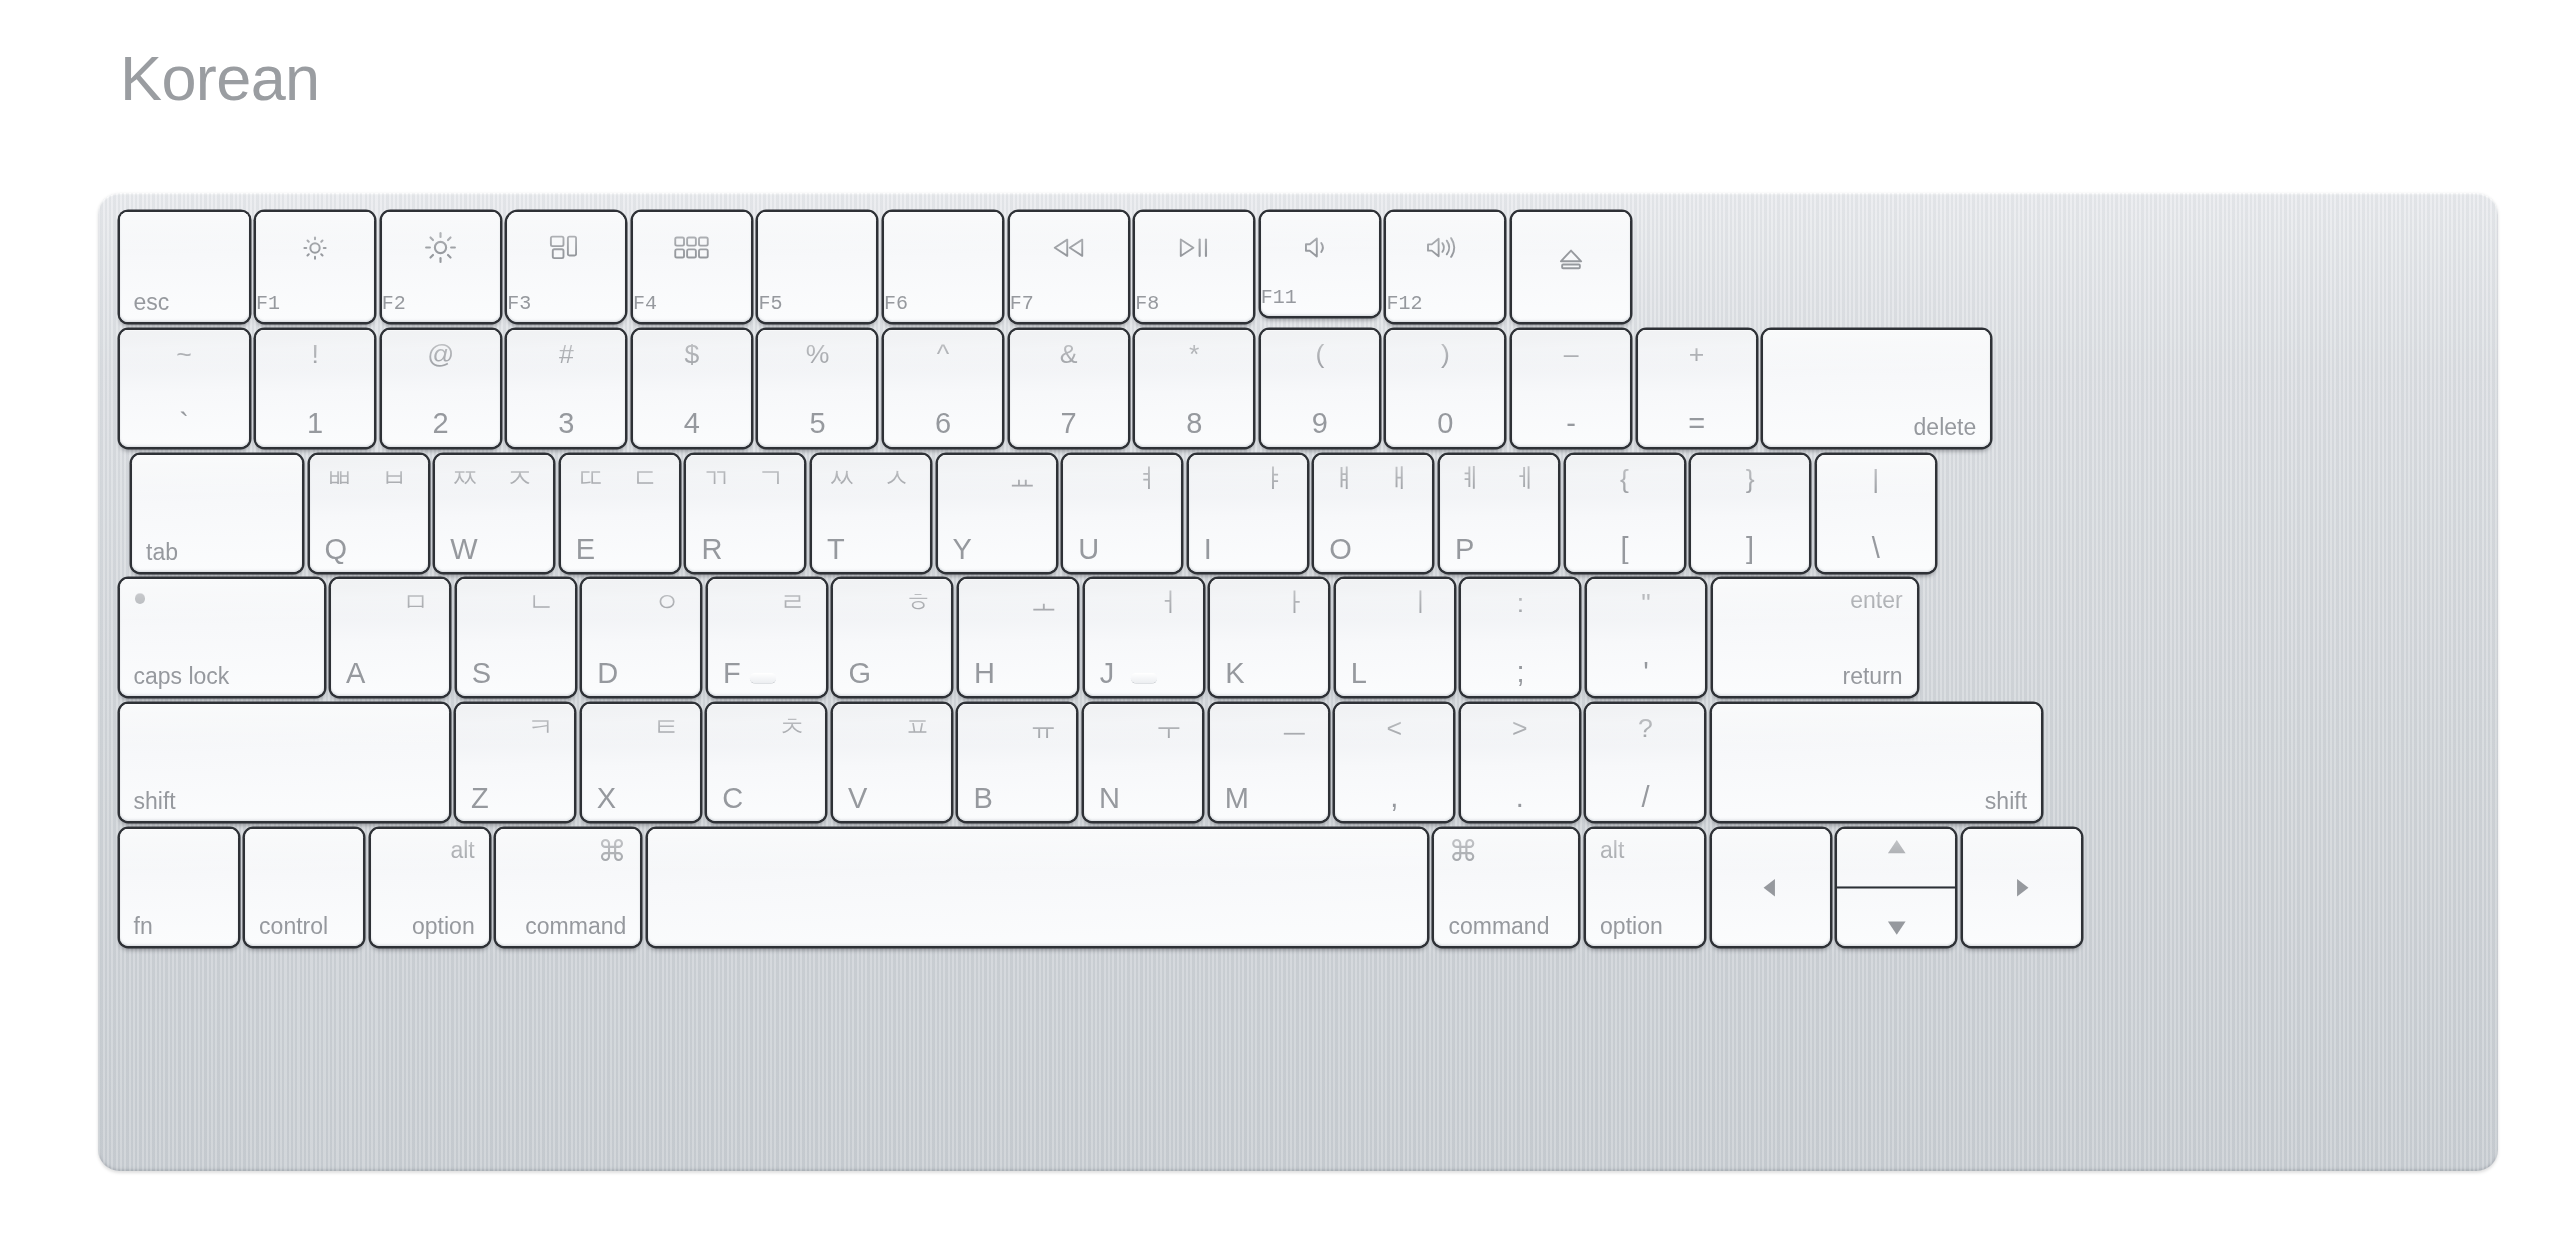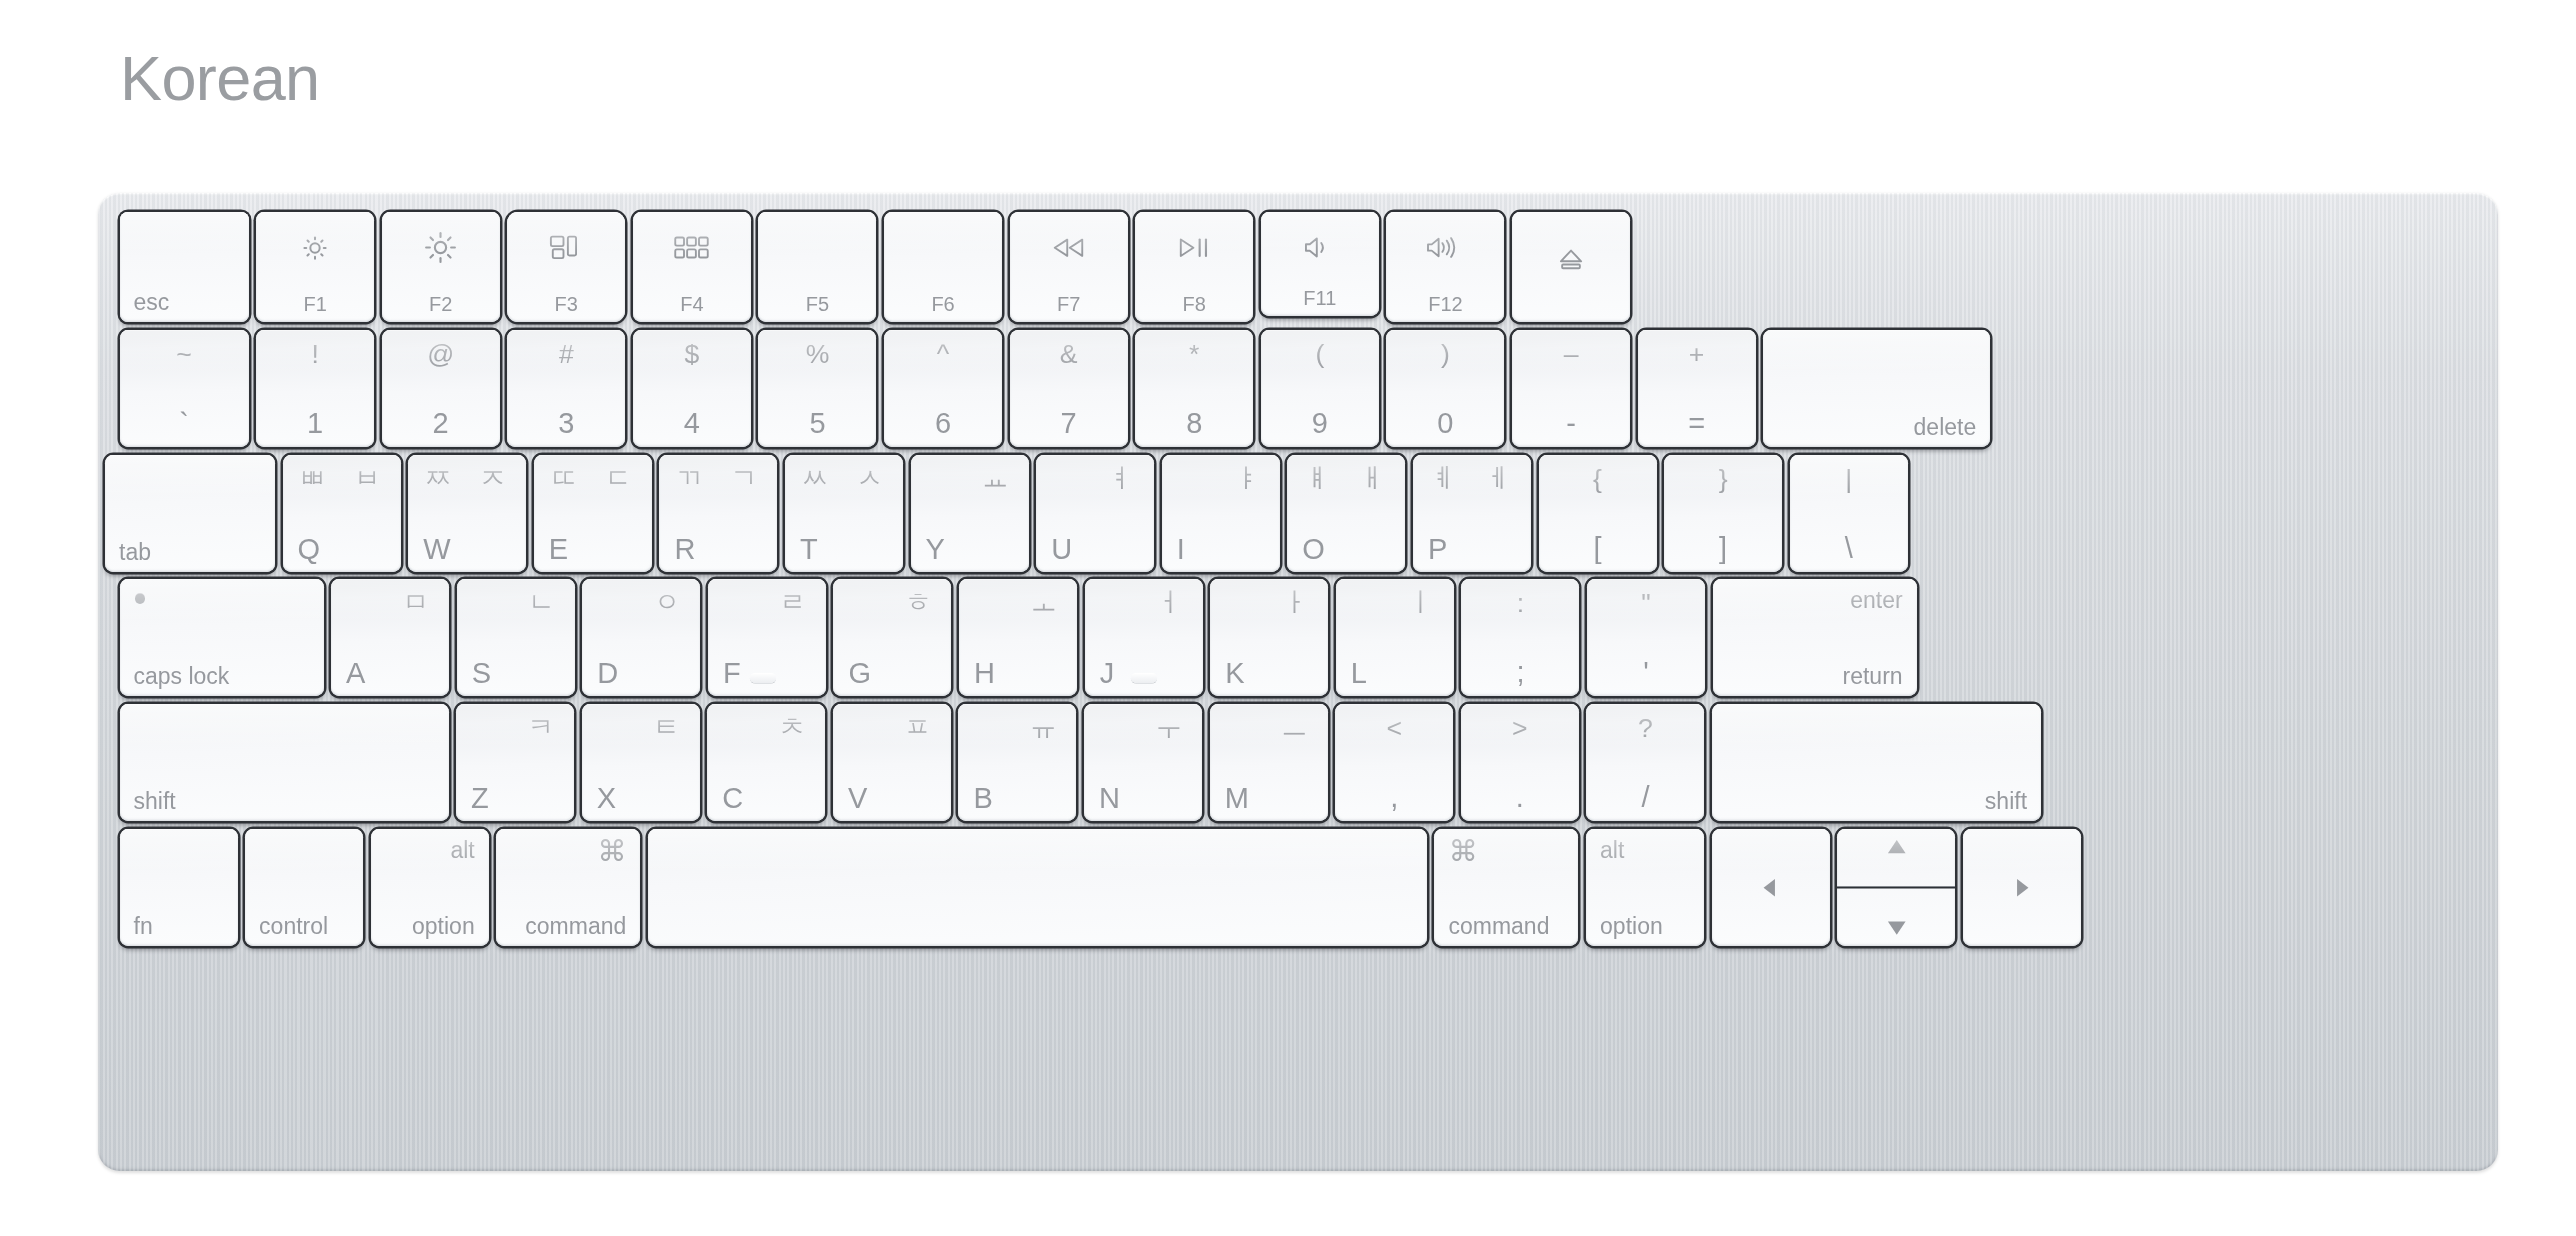--- a/index.html
+++ b/index.html
@@ -61,22 +61,22 @@
   }
   .word{
     position:absolute;left:14px;bottom:8.2px;
     font-size:23px;line-height:1;white-space:nowrap;
   }
   .word.right{left:auto;right:14px;}
   .word.top{bottom:auto;top:10px;}
 
   
   .fkey .flabel{
-    position:absolute;left:0;right:0;bottom:7.6px;text-align:center;
-    font-size:20px;line-height:1;
+    position:absolute;left:0;right:0;bottom:7.6px;text-align:left;
+    font-size:20px;line-height:1;font-family:Liberation Mono, monospace;
   }
   .fkey .ficon{
     position:absolute;left:0;right:0;top:16.5px;
     display:flex;align-items:center;justify-content:center;
     height:38px;
   }
   .fkey .ficon svg{display:block;}
 
   
   .dual .top-g{
@@ -310,21 +310,21 @@
     </div>
     <div class="key dual" style="width:118px;height:117px;">
       <span class="top-g">+</span>
       <span class="bot-g">=</span>
     </div>
     <div class="key flat" style="width:227px;height:117px;margin-right:4px;">
       <span class="word right">delete</span>
     </div>
   </div>
 
-  <div class="row" style="left:7px;top:262px;">
+  <div class="row" style="left:34px;top:262px;">
     <div class="key flat" style="width:170px;height:117px;">
       <span class="word">tab</span>
     </div>
 
     <div class="key han" style="width:118px;height:117px;">
       <span class="h-shift">ㅃ</span>
       <span class="h-base">ㅂ</span>
       <span class="latin">Q</span>
     </div>
     <div class="key han" style="width:118px;height:117px;">

